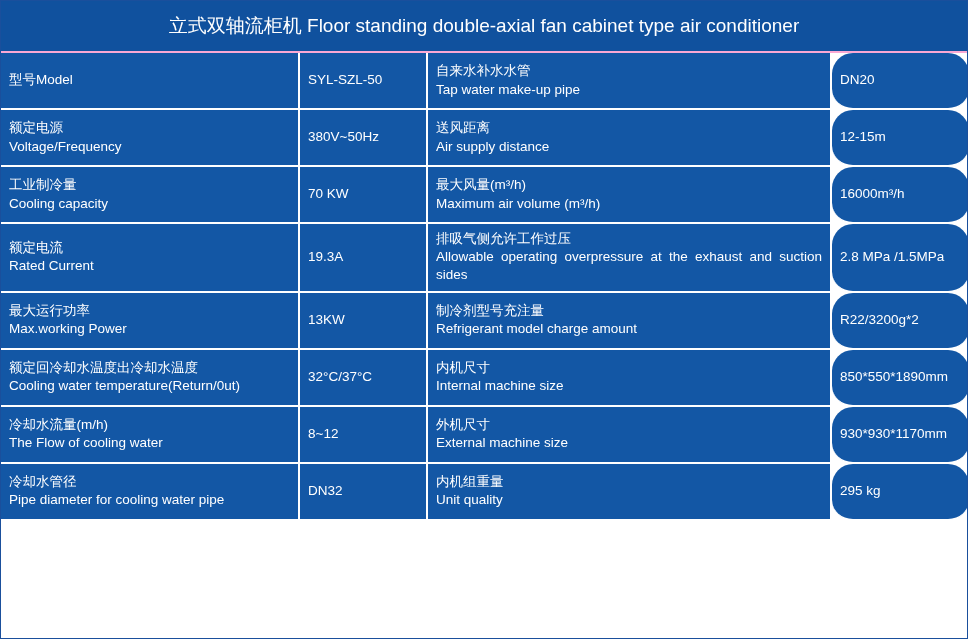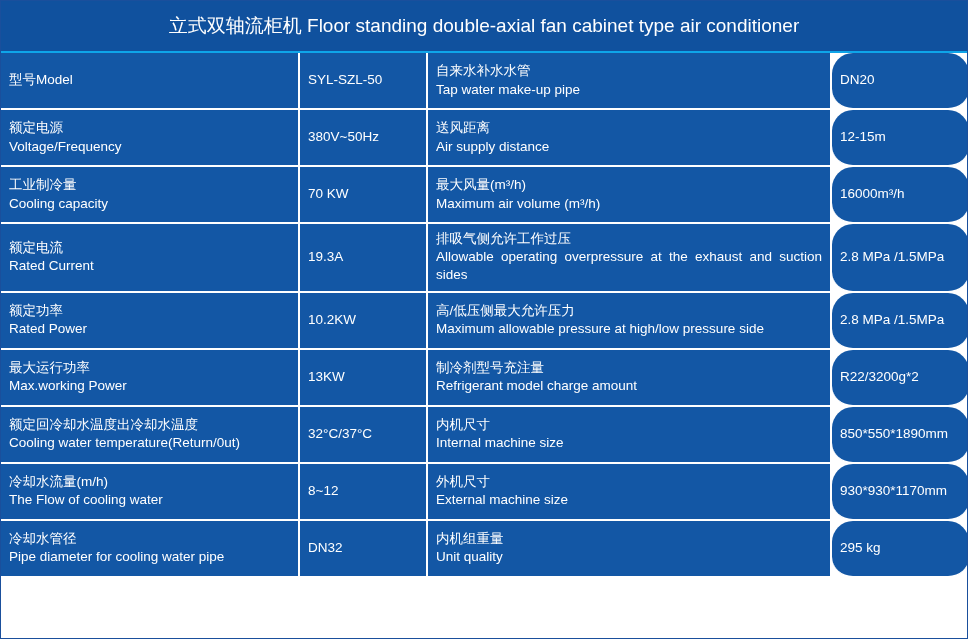--- a/index.html
+++ b/index.html
@@ -42,21 +42,21 @@
     position: relative;
     z-index: 1;
     height: 50px;
     background: #10519e;
     color: #ffffff;
     display: flex;
     align-items: center;
     justify-content: center;
     font-size: 19px;
     font-weight: normal;
-    border-bottom: 2px solid #0ea5e9;
+    border-bottom: 2px solid #f9a8d4;
   }
   table {
     position: relative;
     z-index: 1;
     width: 968px;
     border-collapse: separate;
     border-spacing: 0;
     table-layout: fixed;
   }
   td {
@@ -157,32 +157,20 @@
           </td>
           <td class="value">19.3A</td>
           <td class="label justify">
             <span class="cn">排吸气侧允许工作过压</span>
             <span class="en"> Allowable operating overpressure at the exhaust and suction sides</span>
           </td>
           <td class="value last">2.8 MPa /1.5MPa</td>
         </tr>
         <tr>
           <td class="label">
-            <span class="cn">额定功率</span>
-            <span class="en">Rated Power</span>
-          </td>
-          <td class="value">10.2KW</td>
-          <td class="label">
-            <span class="cn">高/低压侧最大允许压力</span>
-            <span class="en">Maximum allowable pressure at high/low pressure side</span>
-          </td>
-          <td class="value last">2.8 MPa /1.5MPa</td>
-        </tr>
-        <tr>
-          <td class="label">
             <span class="cn">最大运行功率</span>
             <span class="en">Max.working Power</span>
           </td>
           <td class="value">13KW</td>
           <td class="label">
             <span class="cn">制冷剂型号充注量</span>
             <span class="en">Refrigerant model charge amount</span>
           </td>
           <td class="value last">R22/3200g*2</td>
         </tr>

